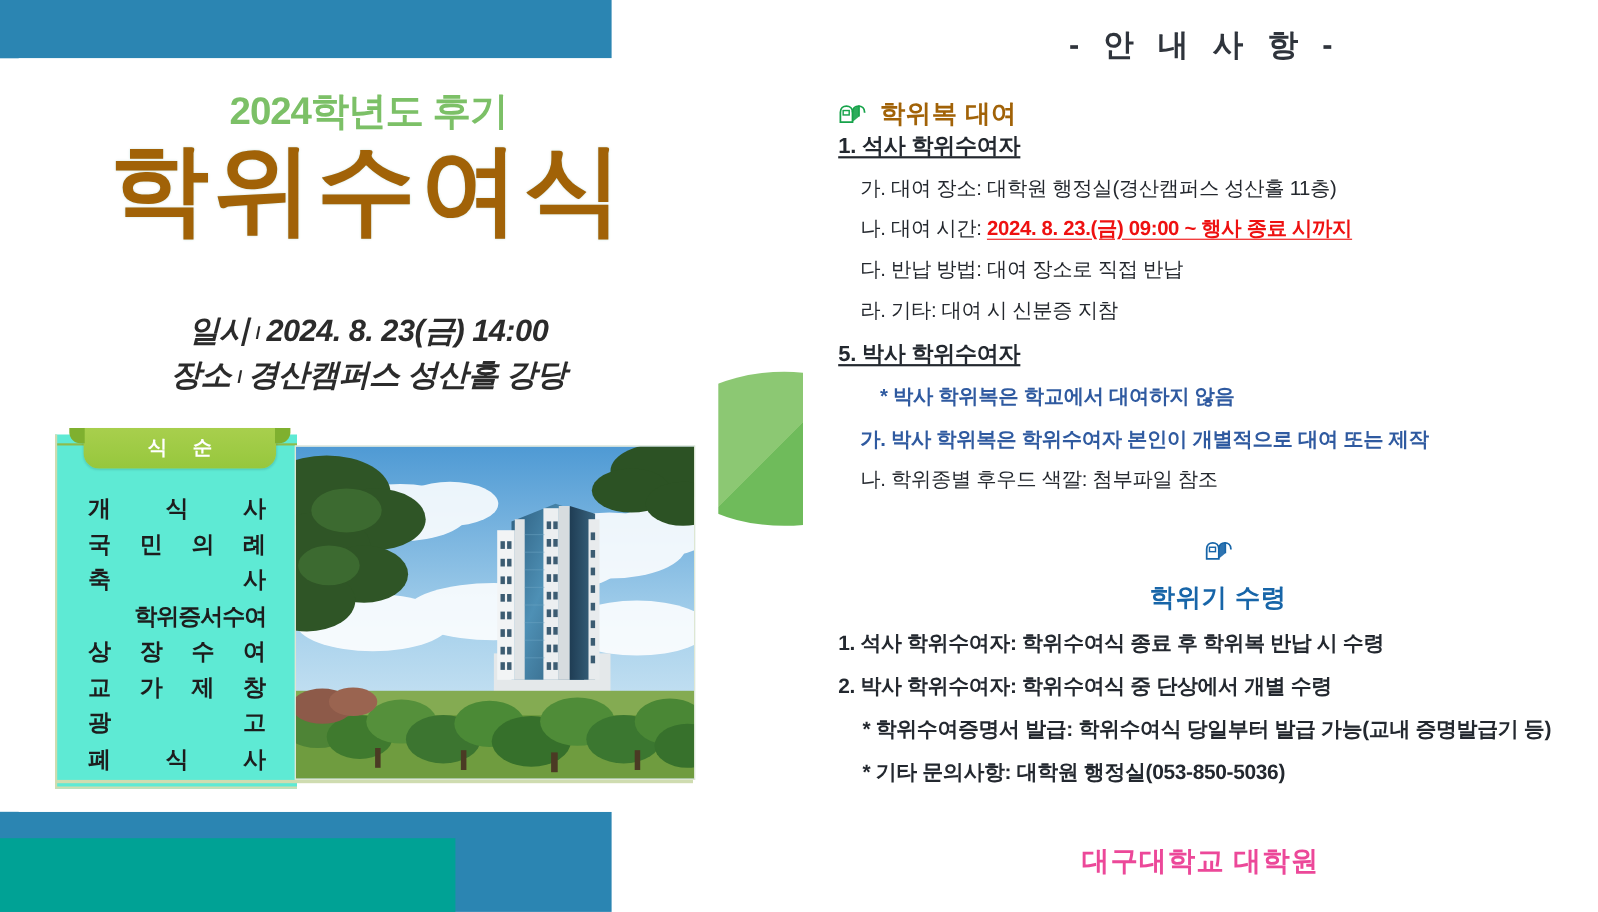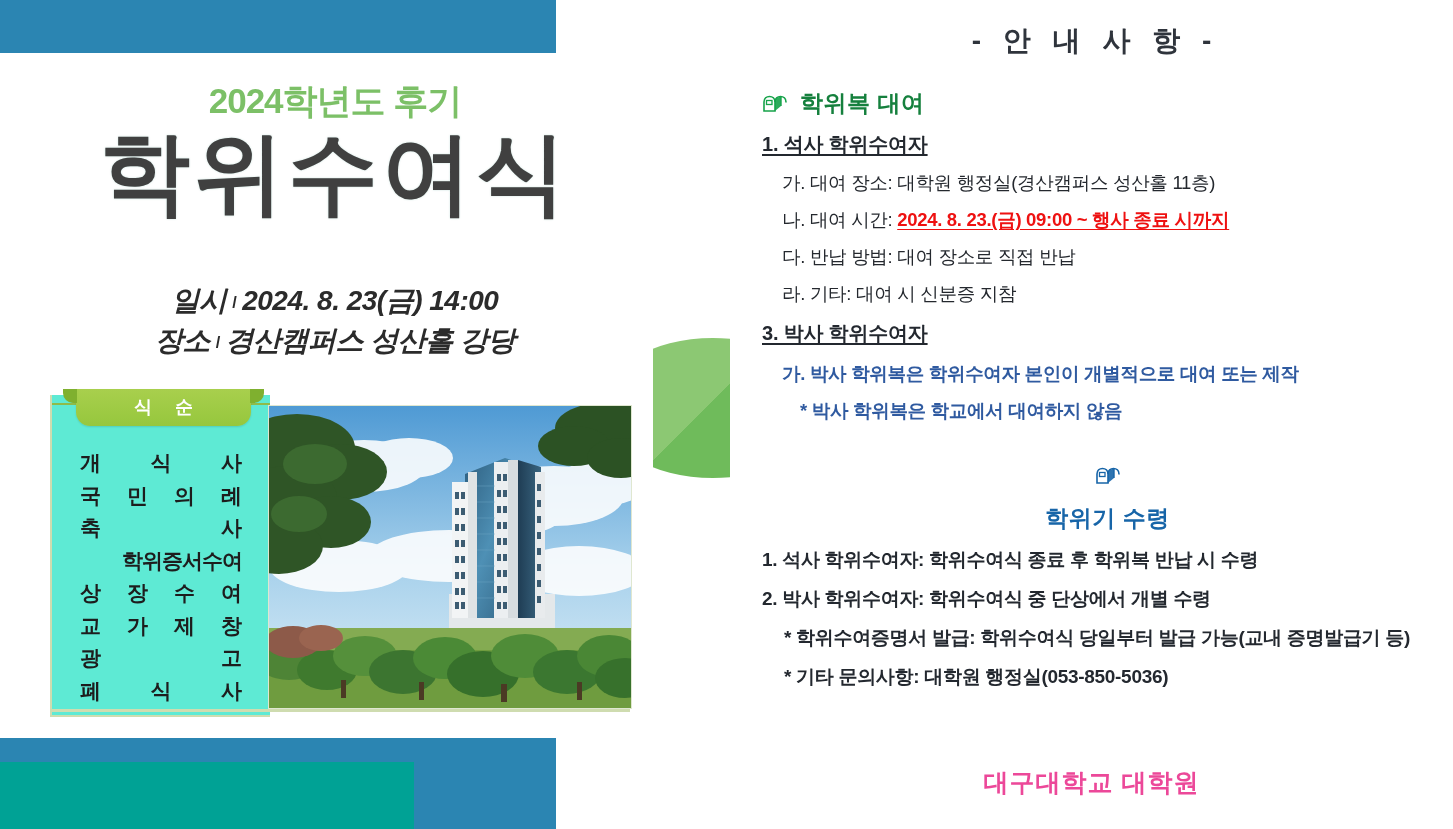--- a/index.html
+++ b/index.html
@@ -63,21 +63,21 @@
     color: #7cc067;
     letter-spacing: -1px;
   }
   .poster-title {
     position: absolute;
     left: 0; top: 73px;
     width: 636px;
     text-align: center;
     font-size: 90px;
     font-weight: bold;
-    color: #404040;
+    color: #a16207;
     letter-spacing: 4px;
     line-height: 1.05;
     text-shadow: 0 0 2px rgba(21,132,108,0.25);
   }
   .poster-meta {
     position: absolute;
     left: 0; top: 228px;
     width: 636px;
     text-align: center;
     color: #2b2b2b;
@@ -198,29 +198,28 @@
     padding-left: 32px;
   }
   .section-head {
     display: flex;
     align-items: center;
     gap: 12px;
     font-size: 23px;
     font-weight: bold;
     letter-spacing: 0.5px;
   }
-  .section-head.green { color: #15803d; }
+  .section-head.green { color: #a16207; }
   .section-head.blue  { color: #1765a8; flex-direction: column; }
   .mailbox-icon { display: inline-block; width: 26px; height: 22px; flex: 0 0 26px; }
 
   .num-item {
     font-size: 20px;
     font-weight: bold;
     color: #23282f;
-    margin-top: 12px;
     letter-spacing: -0.2px;
   }
   .num-item .u { text-decoration: underline; text-underline-offset: 3px; }
 
   .sub-item {
     font-size: 18.5px;
     color: #24282e;
     margin-top: 12px;
     padding-left: 20px;
     letter-spacing: -0.3px;
@@ -529,30 +528,34 @@
       <span>다.</span>
       <span>반납 방법: 대여 장소로 직접 반납</span>
     </div>
 
     <div class="sub-item">
       <span>라.</span>
       <span>기타: 대여 시 신분증 지참</span>
     </div>
 
     <div class="num-item" style="margin-top:14px;">
-      <span class="u">3. 박사 학위수여자</span>
-    </div>
+      <span class="u">5. 박사 학위수여자</span>
+    </div>
+
+    <div class="sub-item blue star">* 박사 학위복은 학교에서 대여하지 않음</div>
 
     <div class="sub-item blue" style="margin-top:14px;">
       <span>가.</span>
       <span>박사 학위복은 학위수여자 본인이 개별적으로 대여 또는 제작</span>
     </div>
 
-    <div class="sub-item blue star">* 박사 학위복은 학교에서 대여하지 않음</div>
-
+    <div class="sub-item">
+      <span>나.</span>
+      <span>학위종별 후우드 색깔: 첨부파일 참조</span>
+    </div>
   </div>
 
   <div class="section" style="margin-top:42px;">
 
     <div class="section-head blue">
       <span class="mailbox-icon">
         <svg viewBox="0 0 26 22" width="26" height="22" aria-hidden="true">
           <path d="M2 9 C2 5.5 4.5 3.5 7.5 3.5 C10.5 3.5 13 5.5 13 9 L13 18 L2 18 Z" fill="none" stroke="#1765a8" stroke-width="1.6"></path>
           <rect x="4.5" y="7.5" width="5.5" height="4" fill="none" stroke="#1765a8" stroke-width="1.3"></rect>
           <path d="M13 9 C13 5.5 15.5 3.5 18.5 3.5 C21.5 3.5 24 5.5 24 9 L24 9.5" fill="none" stroke="#1765a8" stroke-width="1.6"></path>

